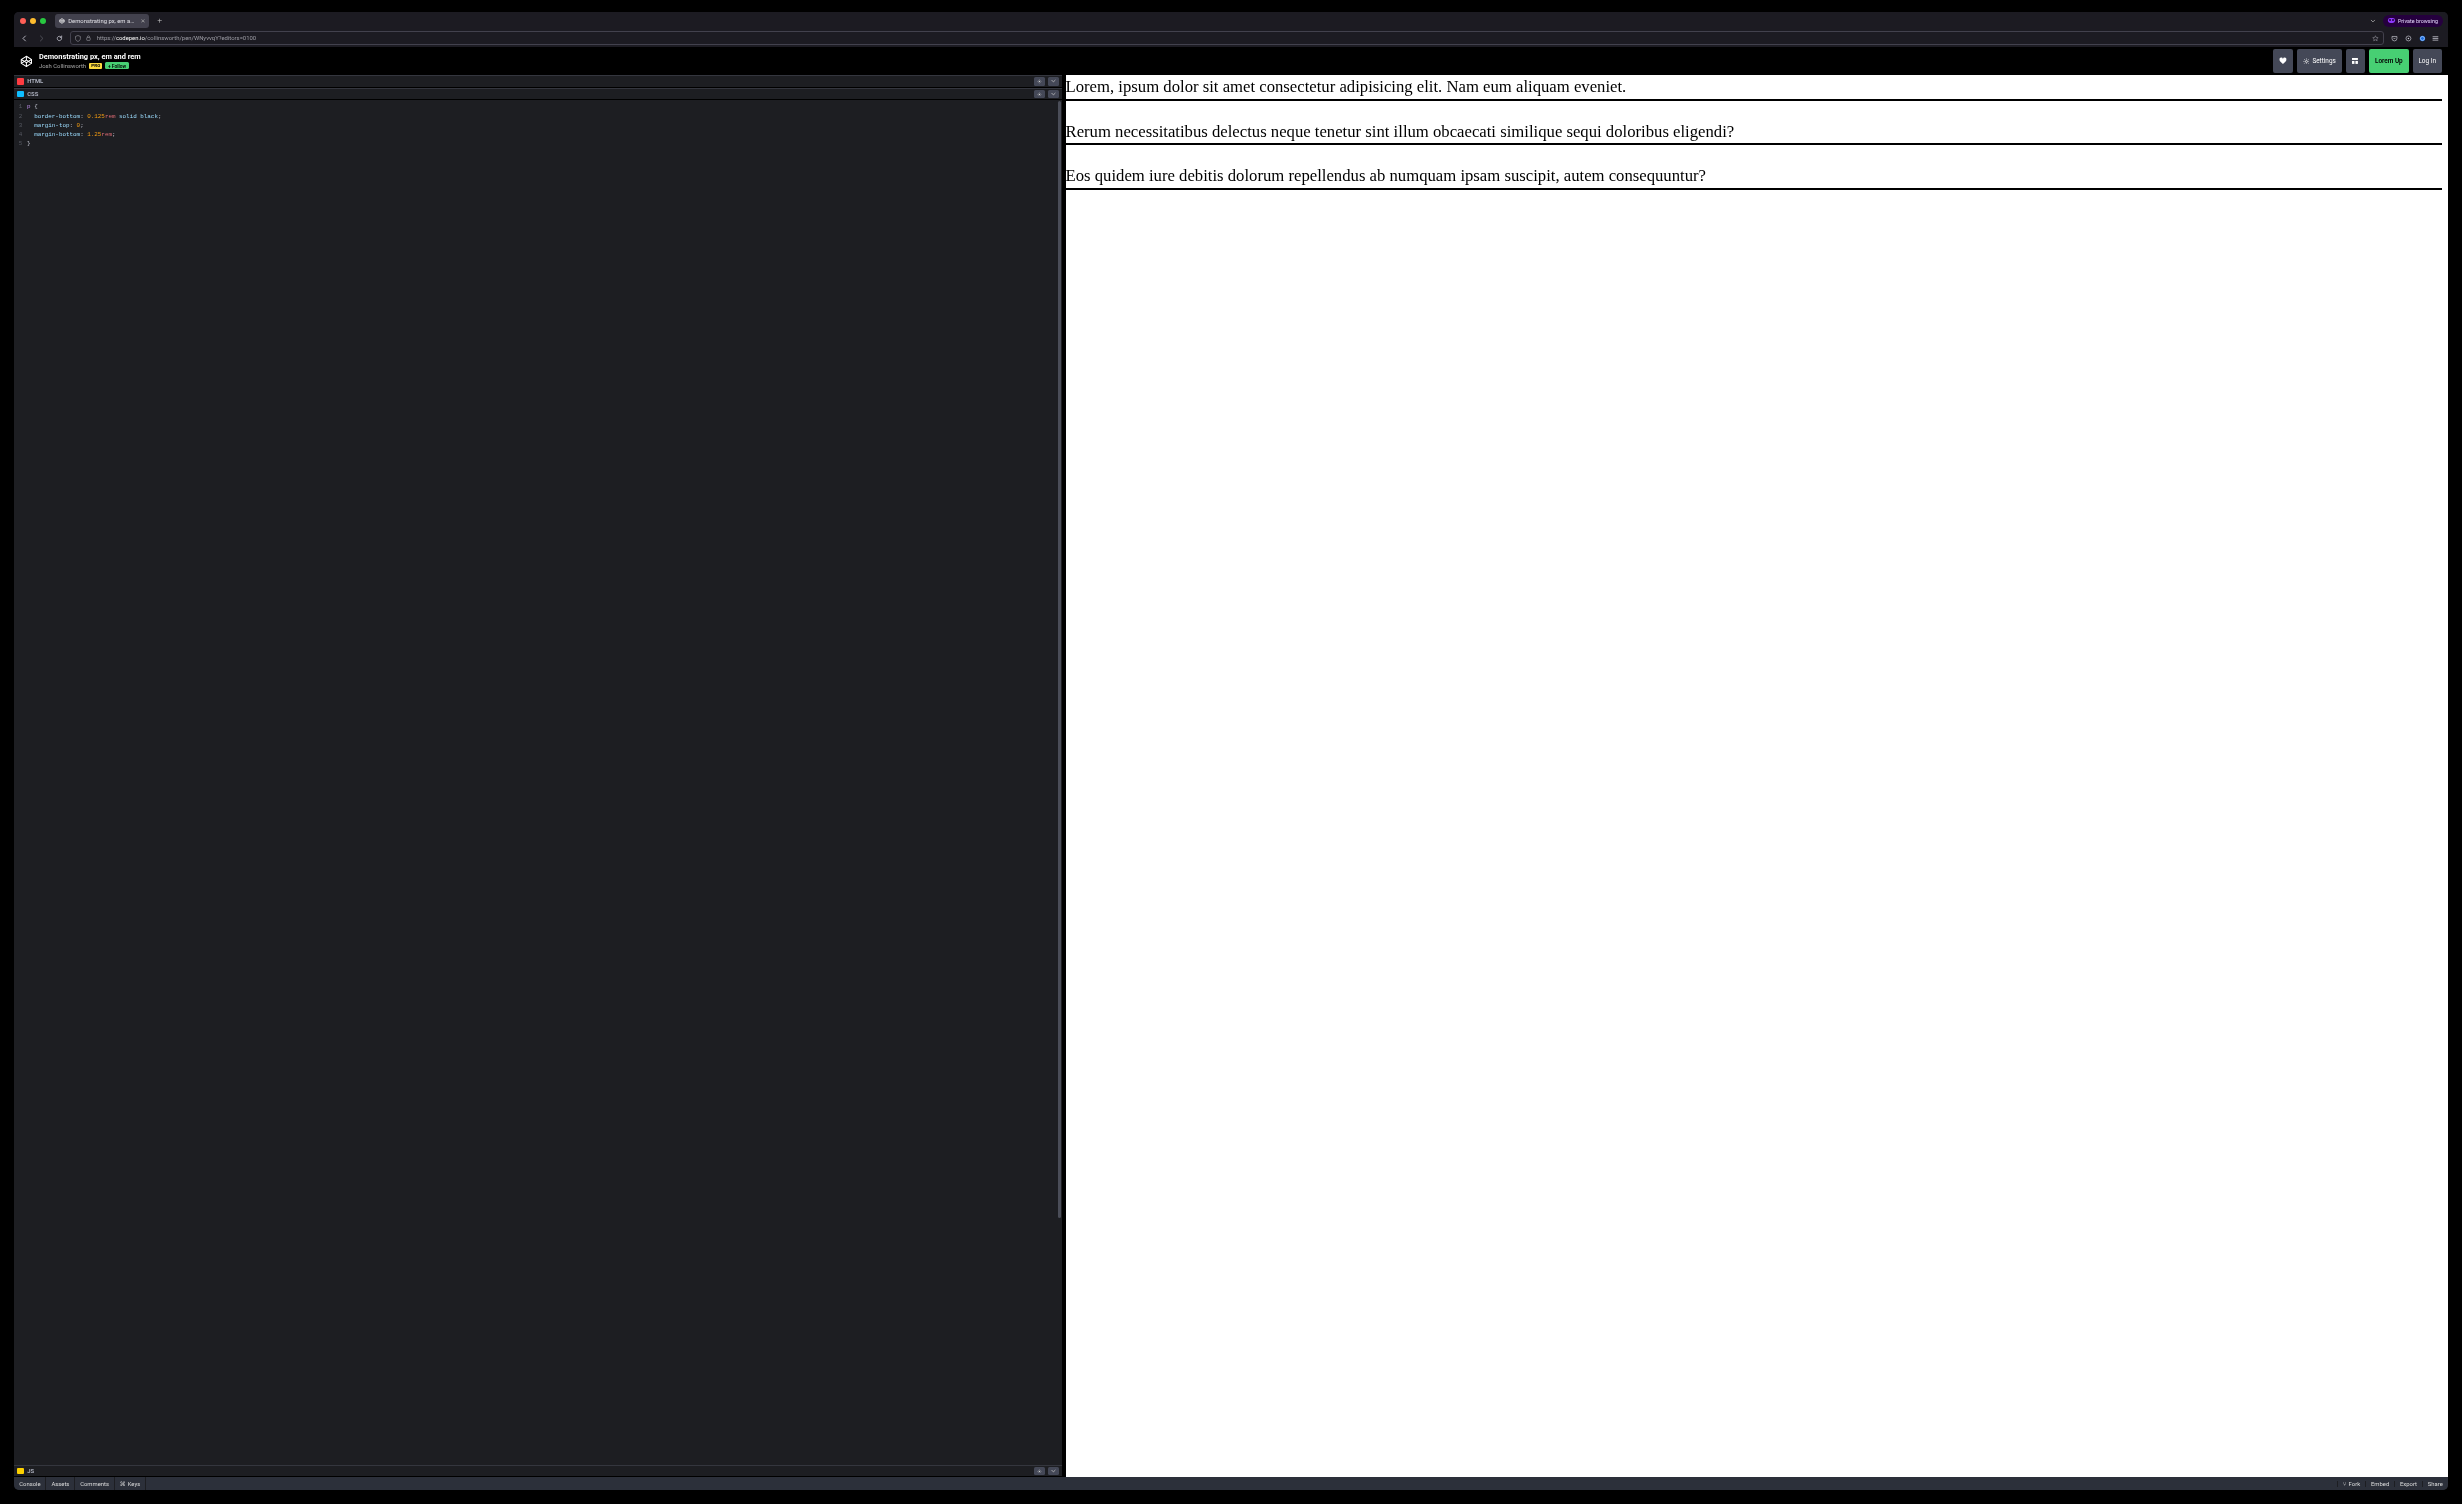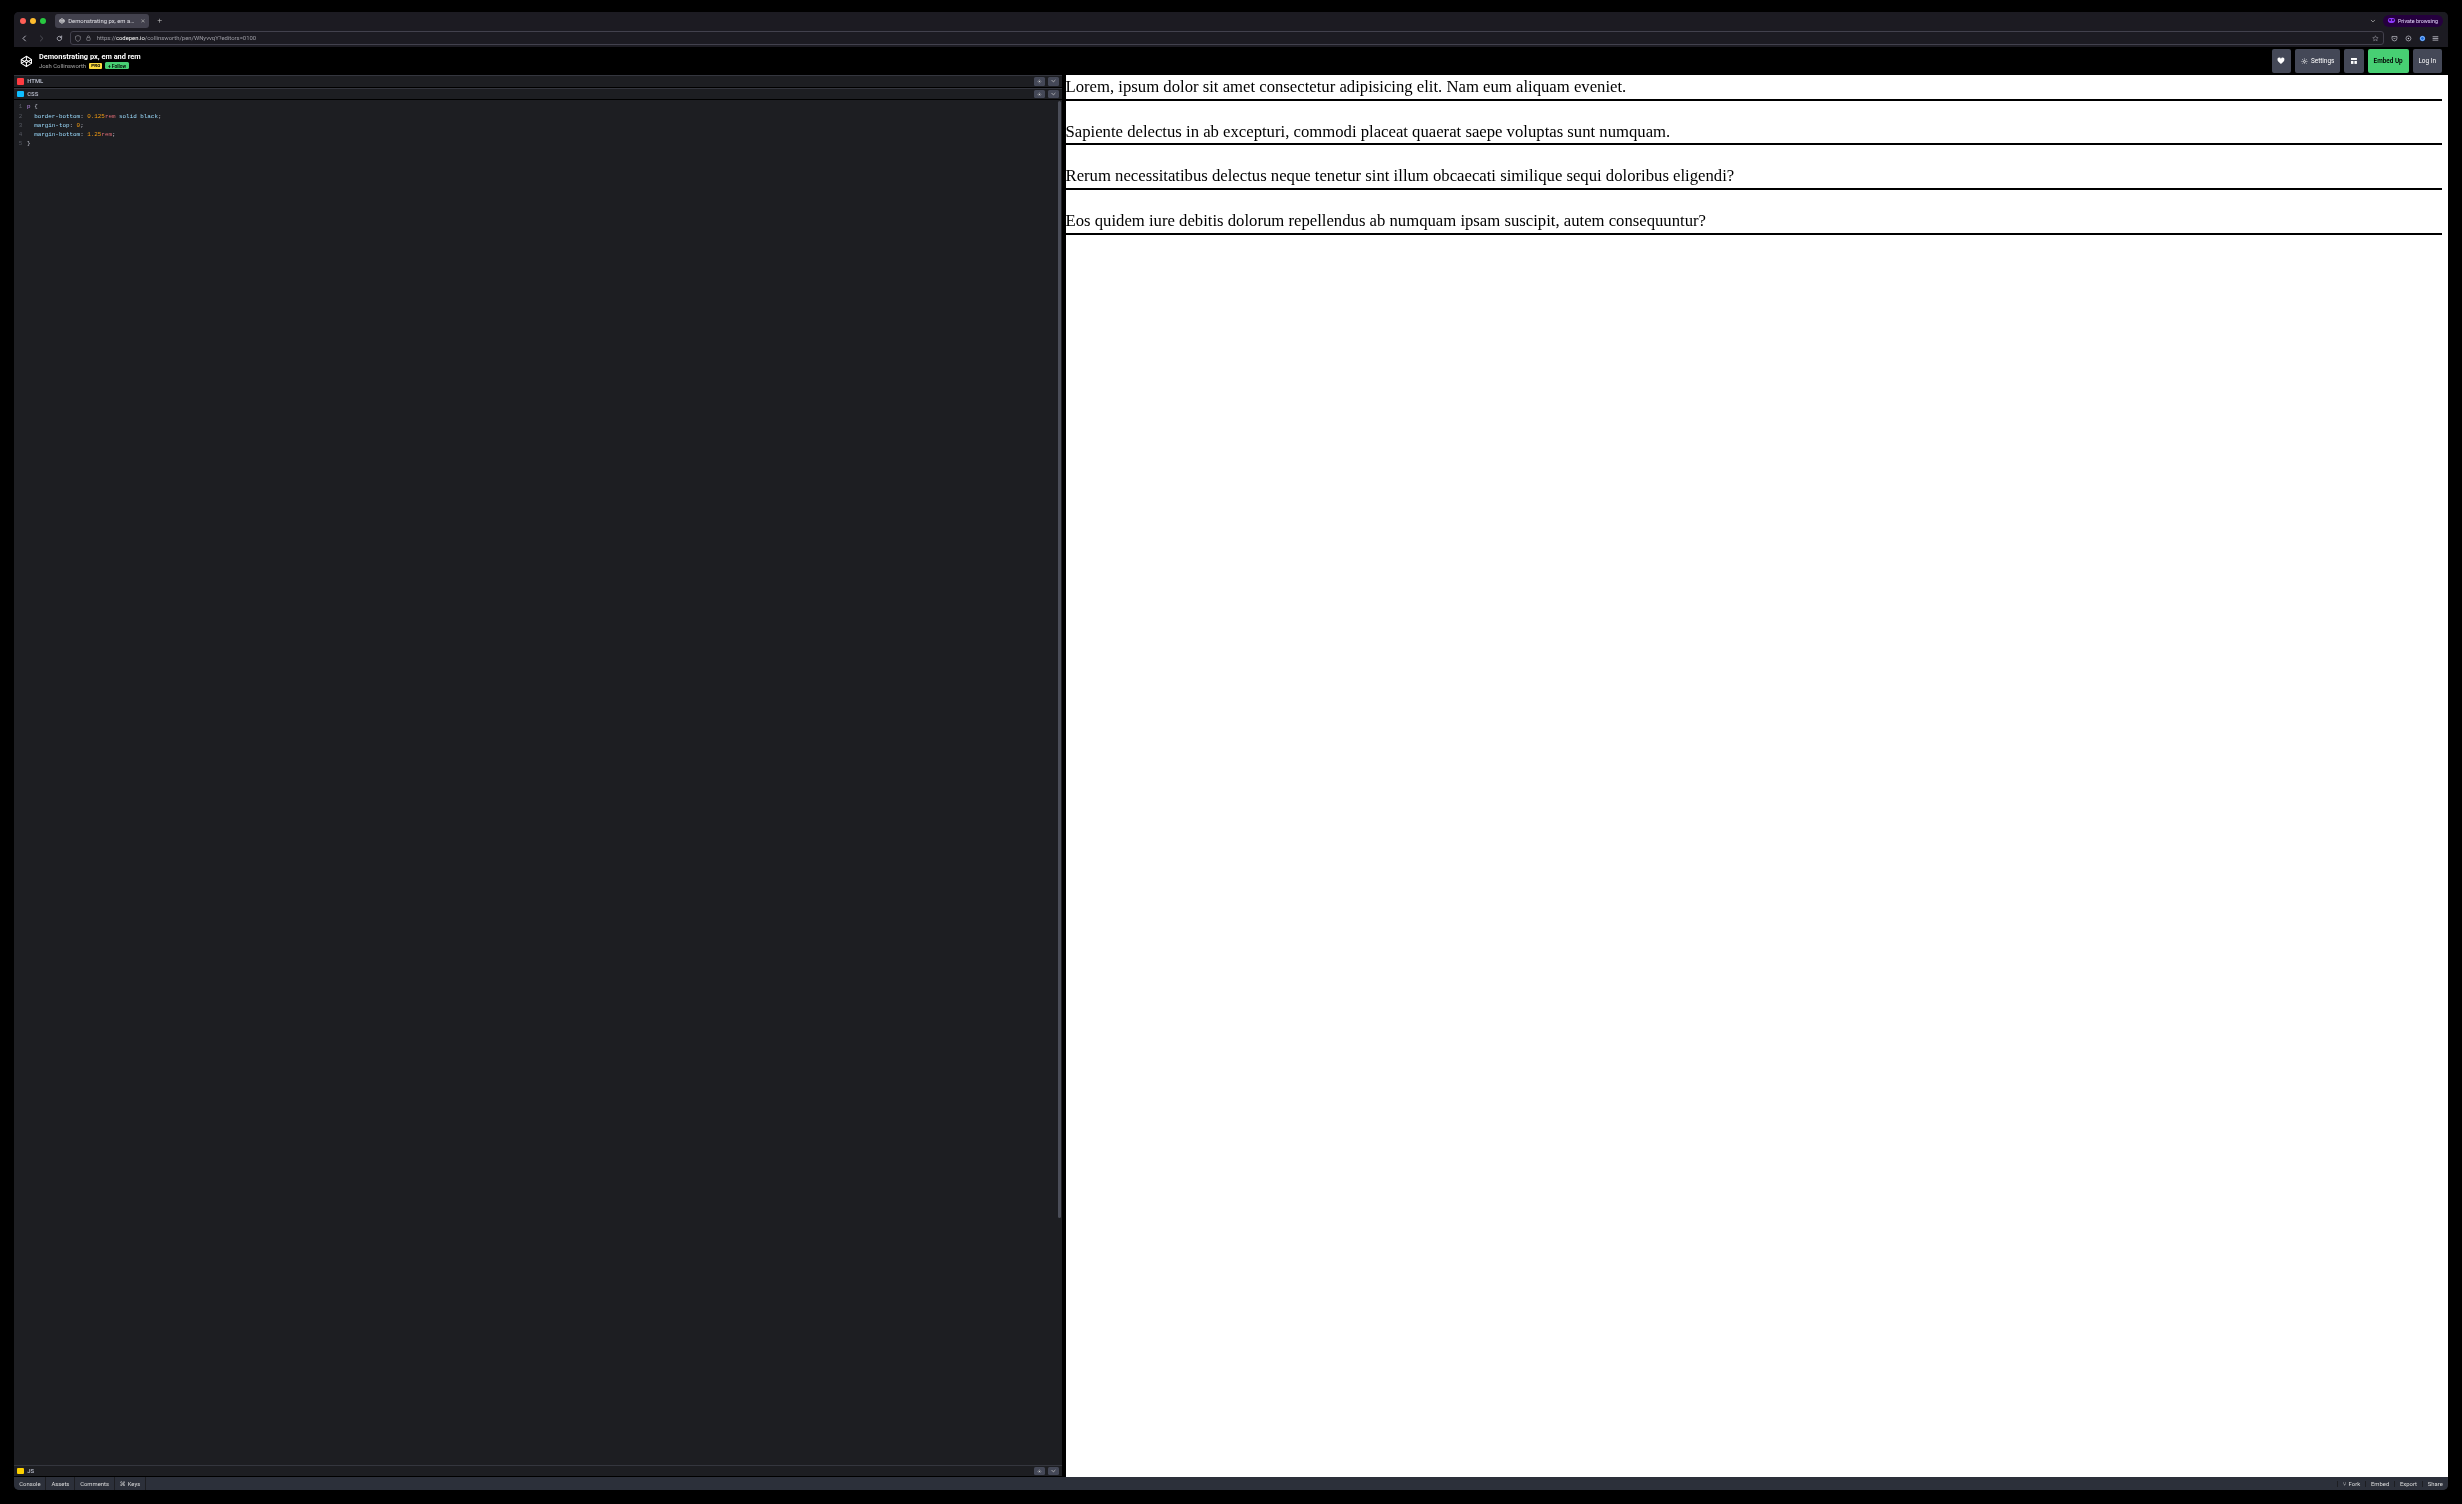--- a/index.html
+++ b/index.html
@@ -403,21 +403,21 @@
         <span data-interactable="false">Settings</span>
       </div>
       <div class="cp-btn icon-only" data-interactable="true">
         <svg width="7.9" height="7.9" viewBox="0 0 16 16">
             <rect x="2" y="2" width="12" height="4" fill="#fff"></rect>
             <rect x="2" y="8" width="5" height="6" fill="#fff"></rect>
             <rect x="9" y="8" width="5" height="6" fill="#fff"></rect>
           </svg>
       </div>
       <div class="cp-btn cp-signup" data-interactable="true">
-        <span data-interactable="false">Embed Up</span>
+        <span data-interactable="false">Lorem Up</span>
       </div>
       <div class="cp-btn" data-interactable="true">
         <span data-interactable="false">Log In</span>
       </div>
     </div>
   </div>
 
   <div class="cp-main" data-interactable="false">
     <div class="cp-editors" data-interactable="false">
 
@@ -500,21 +500,20 @@
                 <path d="M1 2 L5 6 L9 2" stroke="#ccc" stroke-width="1.5" fill="none"></path>
               </svg>
           </span>
         </div>
       </div>
     </div>
 
     <div class="cp-preview" data-interactable="false">
       <div class="preview-body" data-interactable="false">
         <p data-interactable="false">Lorem, ipsum dolor sit amet consectetur adipisicing elit. Nam eum aliquam eveniet.</p>
-        <p data-interactable="false">Sapiente delectus in ab excepturi, commodi placeat quaerat saepe voluptas sunt numquam.</p>
         <p data-interactable="false">Rerum necessitatibus delectus neque tenetur sint illum obcaecati similique sequi doloribus eligendi?</p>
         <p data-interactable="false">Eos quidem iure debitis dolorum repellendus ab numquam ipsam suscipit, autem consequuntur?</p>
       </div>
     </div>
   </div>
 
   <div class="cp-footer" data-interactable="false">
     <div class="footer-btn" data-interactable="true">
         <span>Console</span>
       </div>

